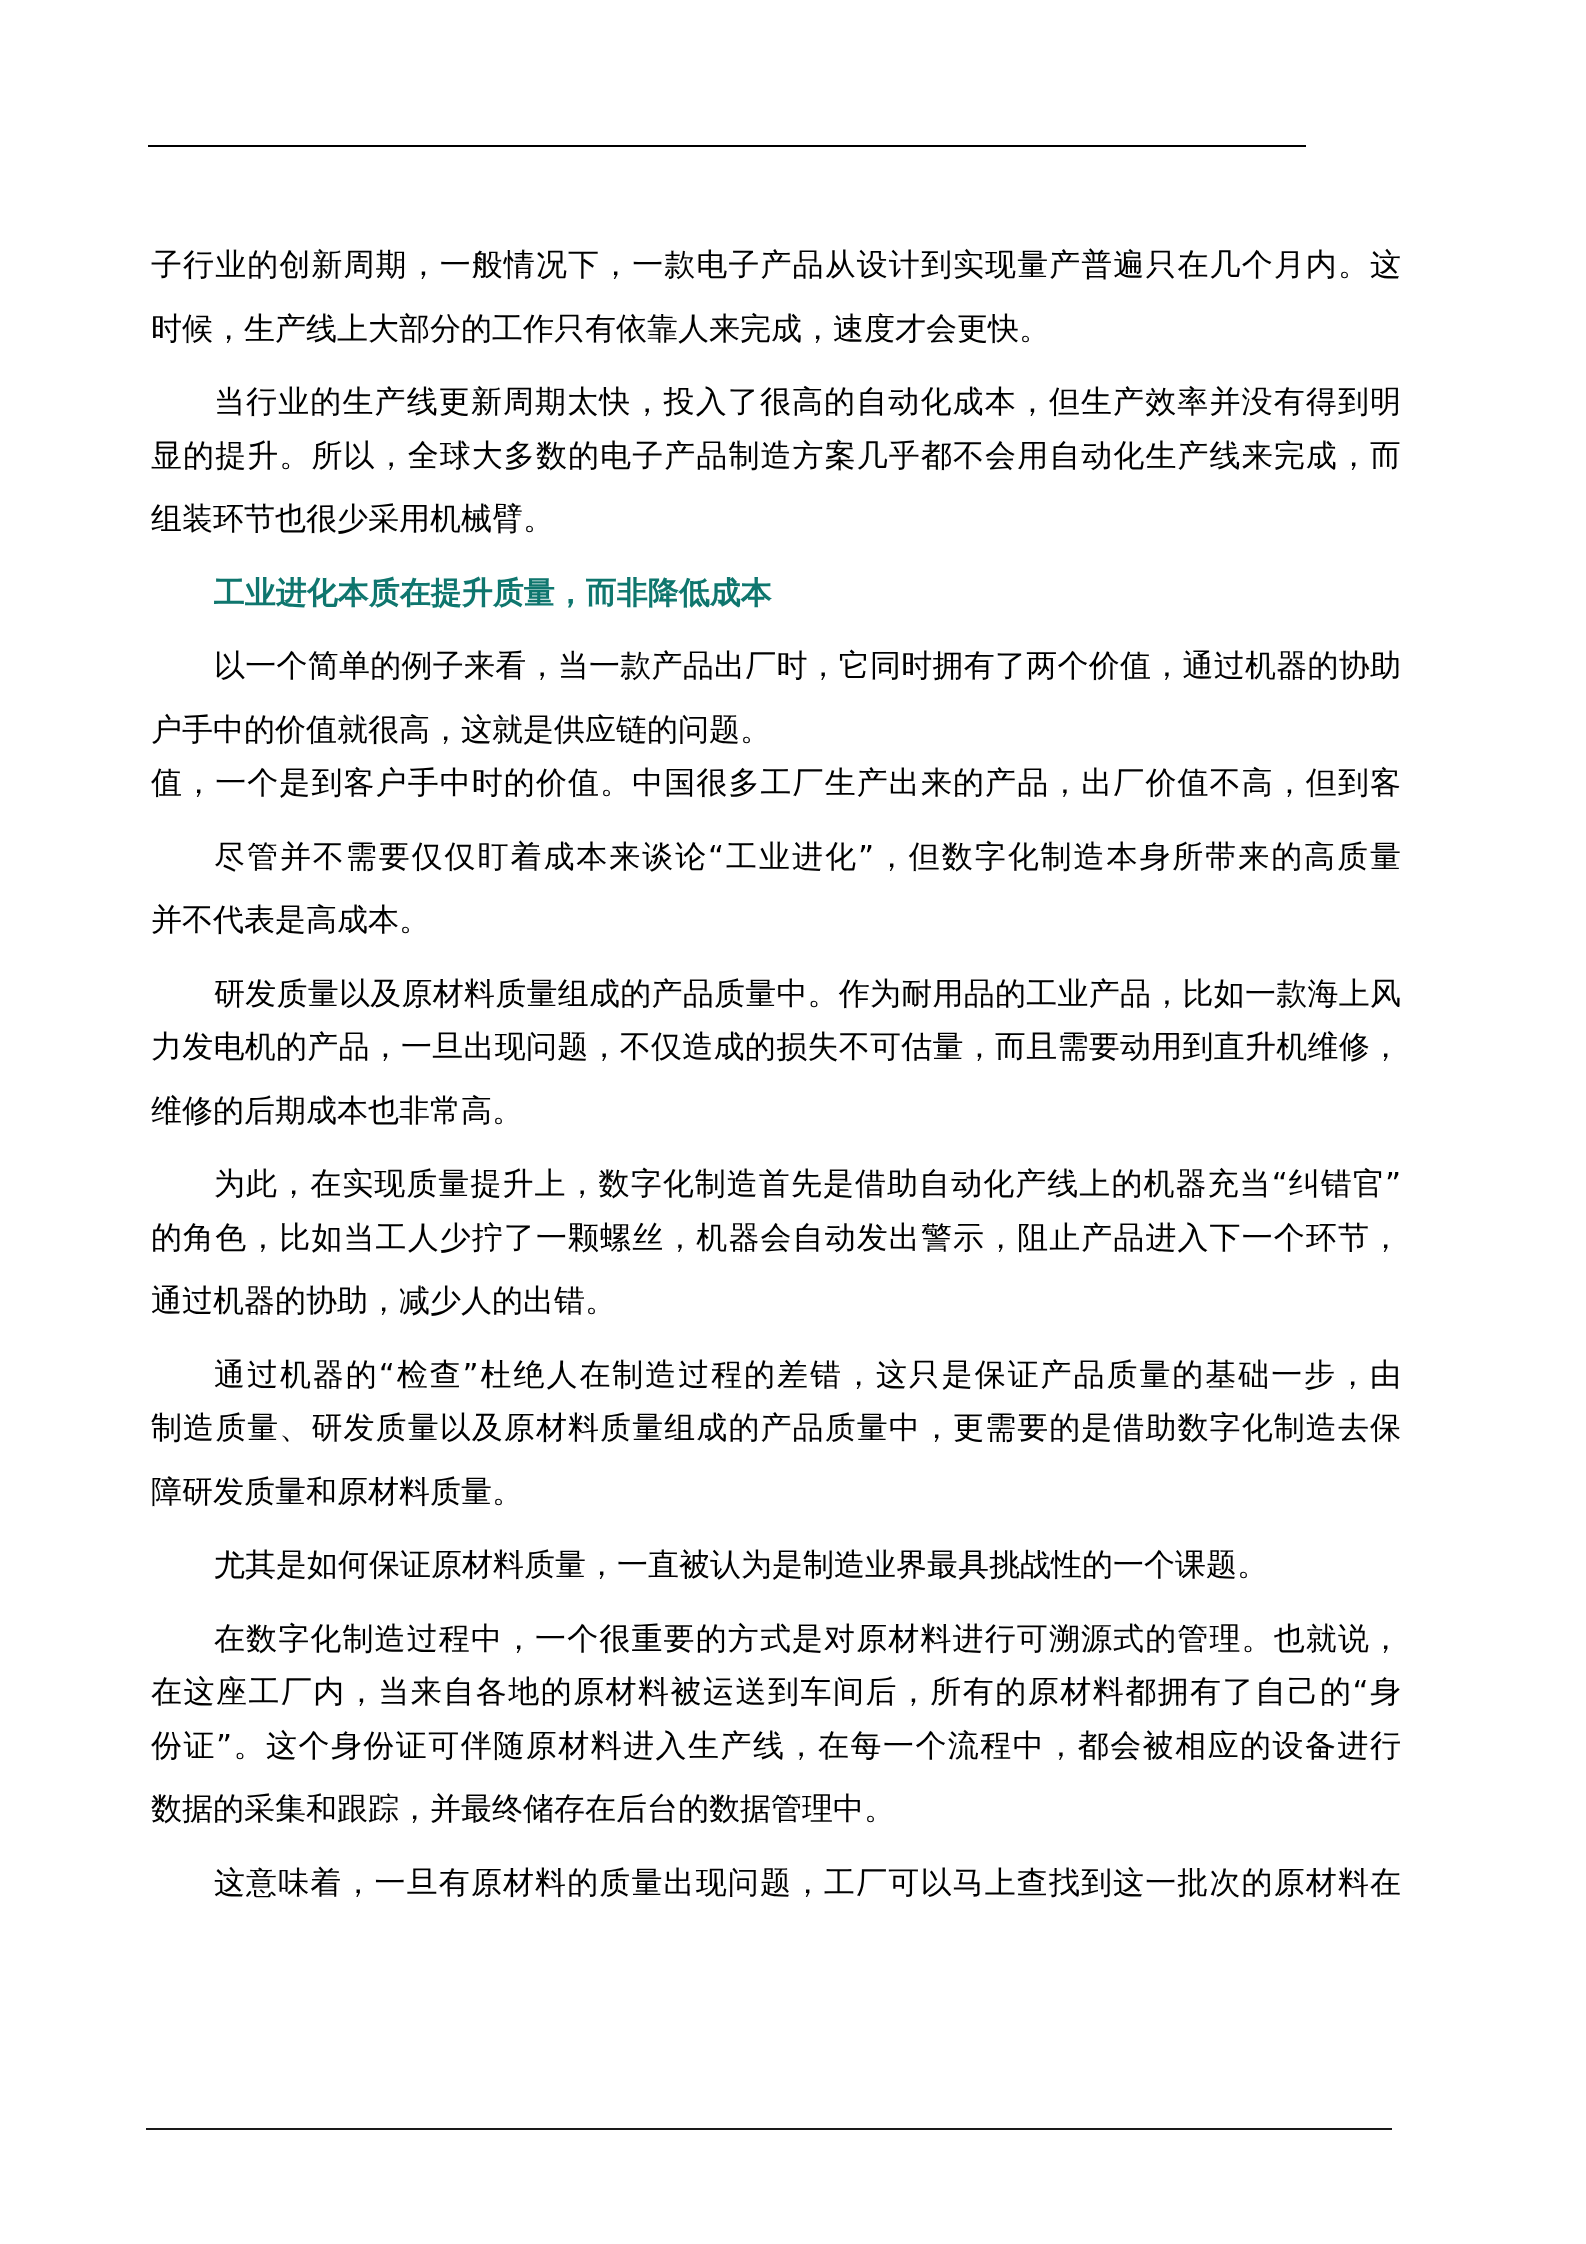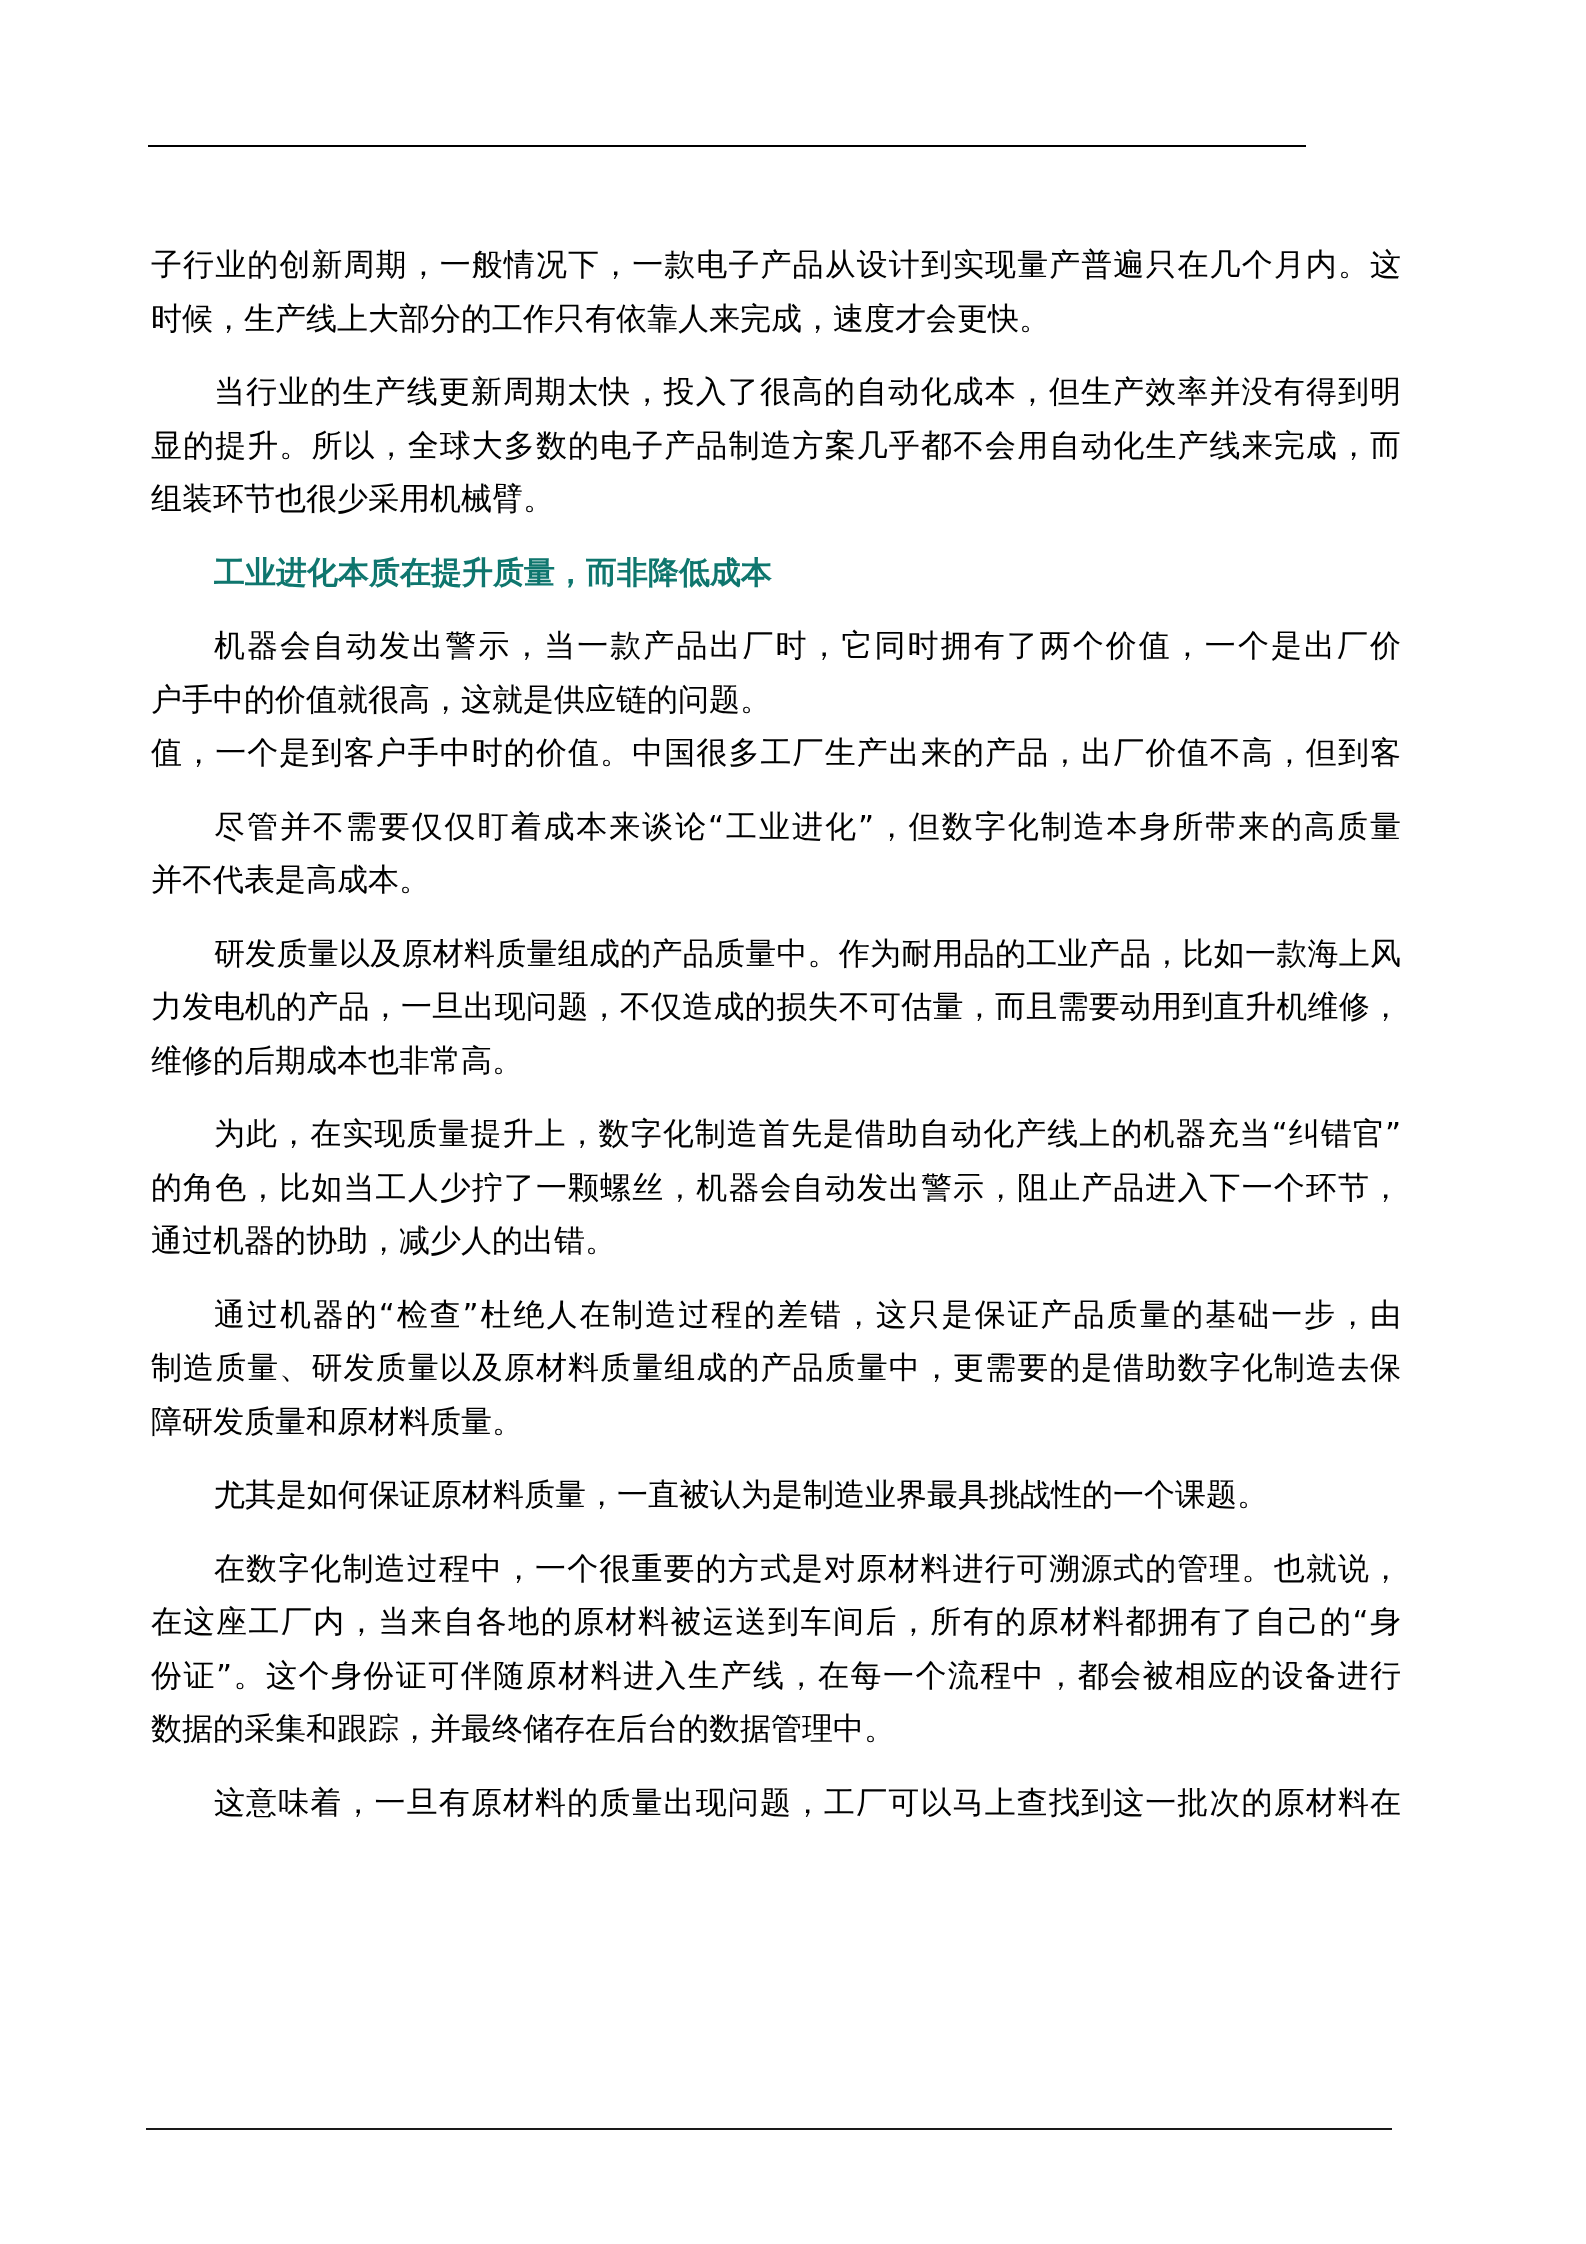--- a/index.html
+++ b/index.html
@@ -4,21 +4,21 @@
 <style>
   html, body { margin: 0; padding: 0; background: #ffffff; }
   body { width: 1586px; height: 2244px; position: relative; overflow: hidden;
          font-family: "DejaVu Sans", "Liberation Sans", sans-serif; color: #000; }
   .rule { position: absolute; background: #000; }
   .rule-top { left: 148px; top: 145px; width: 1158px; height: 2px; }
   .rule-bottom { left: 146px; top: 2128px; width: 1246px; height: 2px; background: #1a1a1a; }
   .content { position: absolute; left: 151px; top: 238px; width: 1250px; }
   .para { margin: 0 0 20px 0; font-size: 31px; line-height: 53.5px; }
   .line { display: block; white-space: nowrap; text-align: justify; text-align-last: justify; height: 53.5px; overflow: visible; }
-  .line.last { text-align-last: left; }
+  .line.last { text-align-last: left; margin-top: 10px; }
   .line.indent { padding-left: 63px; }
   .heading { margin: 0 0 20px 0; font-size: 31px; line-height: 53.5px; font-weight: bold; padding-left: 63px; }
 </style>
 </head>
 <body>
 
 <div class="rule rule-top"></div>
 
 <div class="content">
 
@@ -30,21 +30,21 @@
   <p class="para">
     <span class="line indent">当行业的生产线更新周期太快，投入了很高的自动化成本，但生产效率并没有得到明</span>
     <span class="line">显的提升。所以，全球大多数的电子产品制造方案几乎都不会用自动化生产线来完成，而</span>
     <span class="line last">组装环节也很少采用机械臂。</span>
   </p>
 
   <h2 class="heading" style="color: #0f766e;">工业进化本质在提升质量，而非降低成本</h2>
 
 
   <p class="para">
-    <span class="line indent">机器会自动发出警示，当一款产品出厂时，它同时拥有了两个价值，一个是出厂价</span>
+    <span class="line indent">以一个简单的例子来看，当一款产品出厂时，它同时拥有了两个价值，通过机器的协助</span>
     <span class="line last">户手中的价值就很高，这就是供应链的问题。</span>
     <span class="line">值，一个是到客户手中时的价值。中国很多工厂生产出来的产品，出厂价值不高，但到客</span>
   </p>
 
   <p class="para">
     <span class="line indent">尽管并不需要仅仅盯着成本来谈论“工业进化”，但数字化制造本身所带来的高质量</span>
     <span class="line last">并不代表是高成本。</span>
   </p>
 
   <p class="para">

